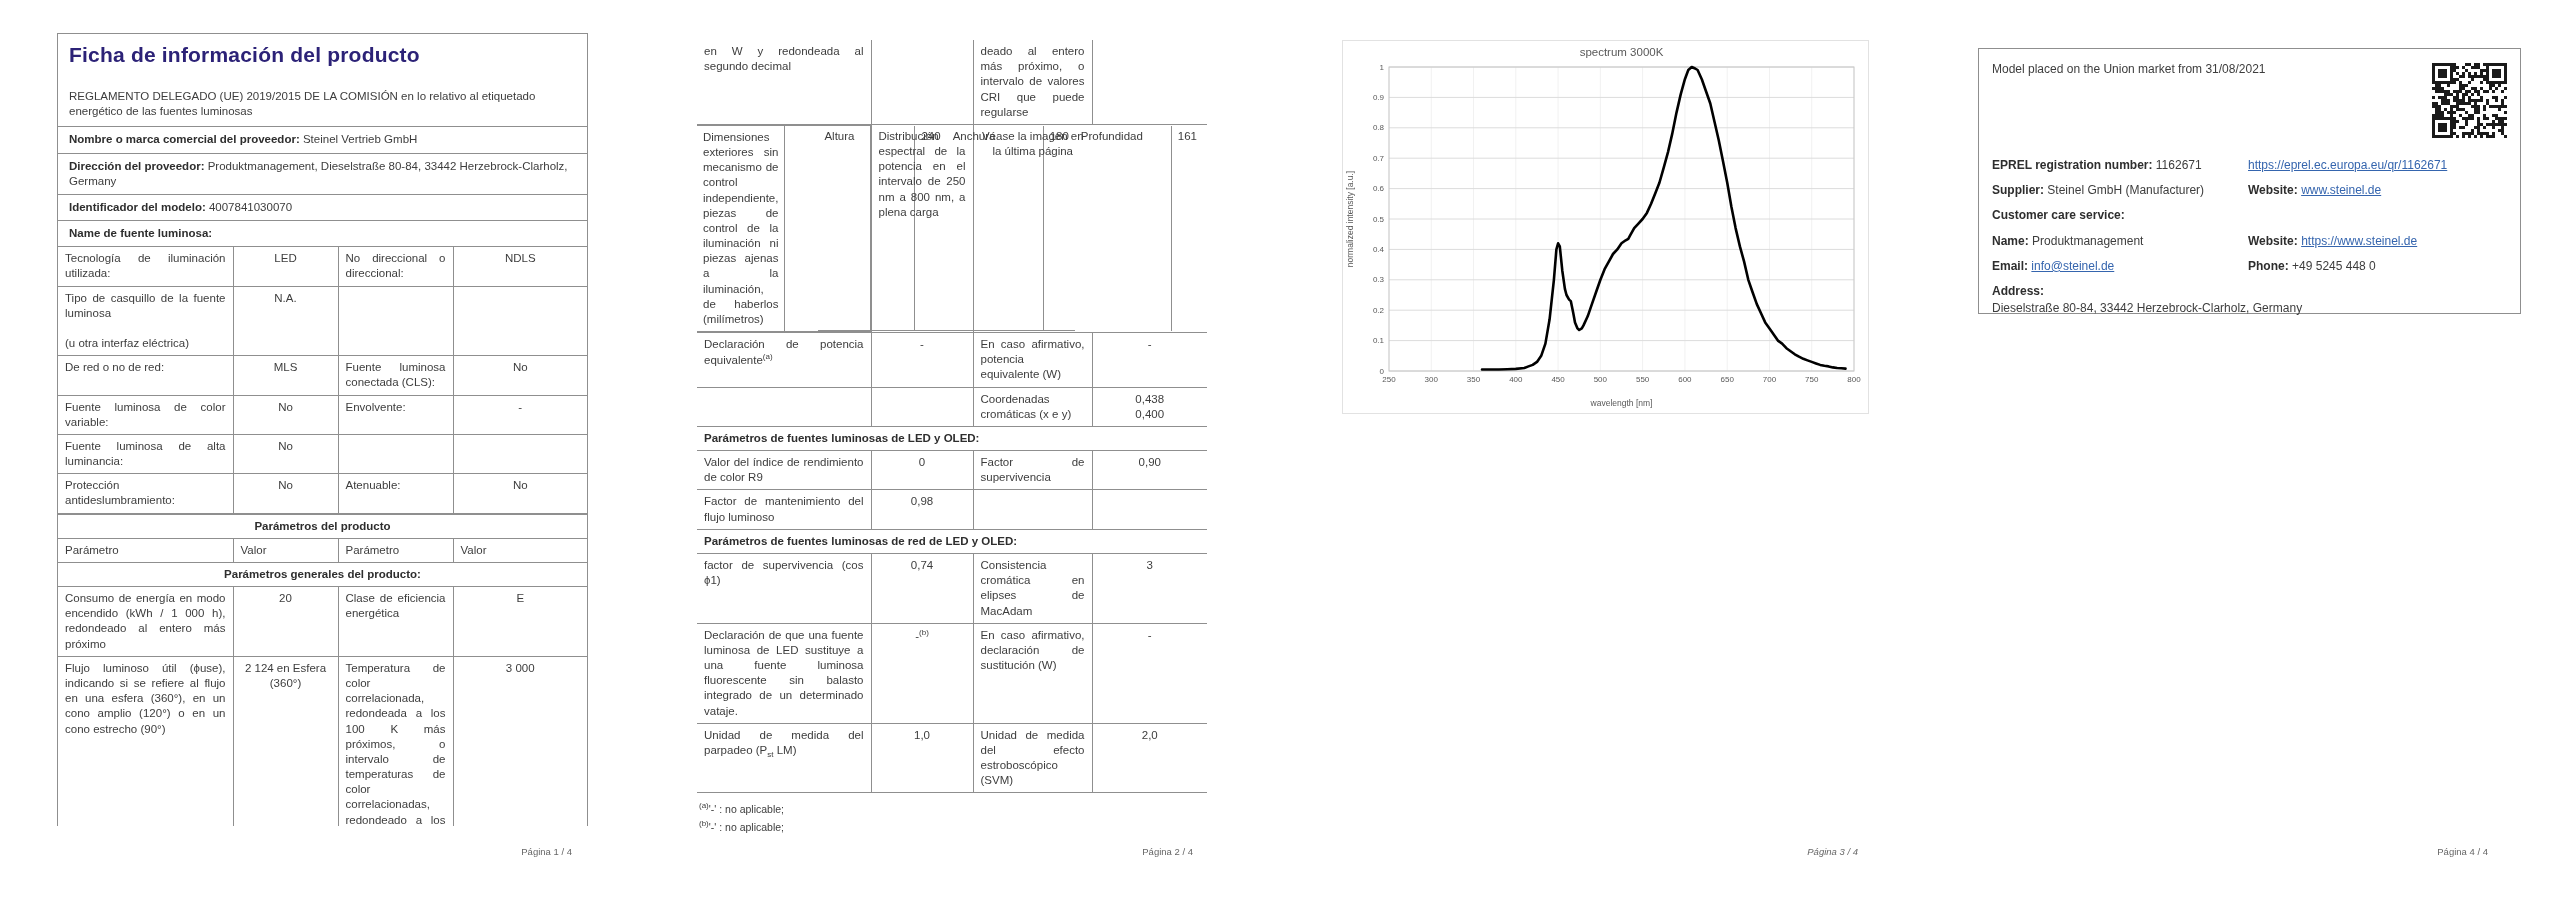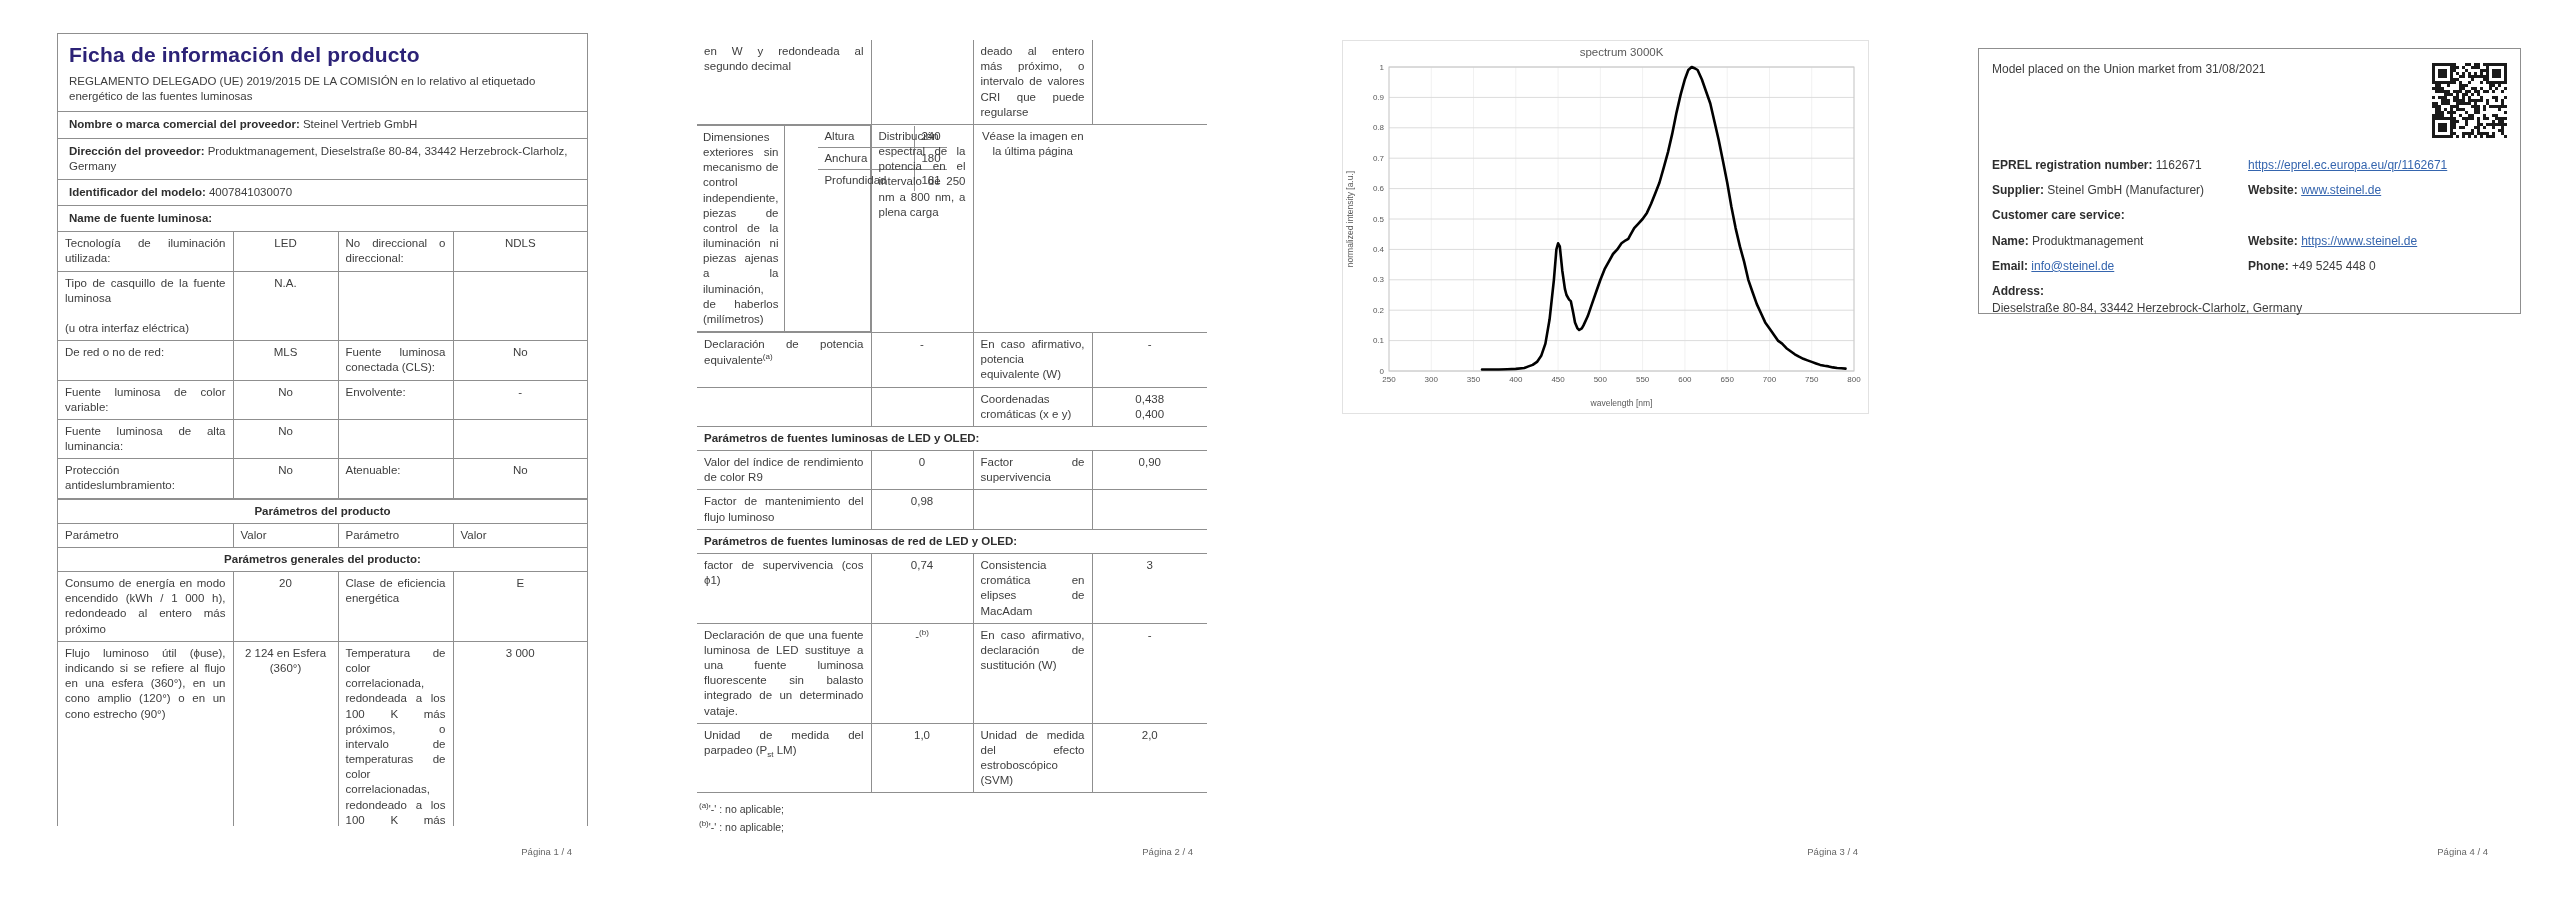--- a/index.html
+++ b/index.html
@@ -10,21 +10,21 @@
   }
   .page{position:absolute;top:0;height:905px;width:531px;}
   #page1{left:57px;} #page2{left:697px;} #page3{left:1337px;} #page4{left:1977px;}
 
   
   .fiche-box{
     position:absolute;top:33px;left:0;width:529px;height:792px;
     border:1px solid #8f8f8f;border-bottom:none;overflow:hidden;background:#fff;
   }
   .fiche-head{padding:9px 11px 7px 11px;}
-  .fiche-title{margin:0 0 7px 0;font-size:21px;font-weight:bold;color:#2c2277;letter-spacing:.2px;}
+  .fiche-title{margin:0 0 22px 0;font-size:21px;font-weight:bold;color:#2c2277;letter-spacing:.2px;}
   .fiche-sub{margin:0;font-size:11.5px;line-height:1.32;color:#3d3d3d;}
   .inforow{border-top:1px solid #8f8f8f;padding:5px 11px;font-size:11.5px;line-height:1.32;}
   .inforow b{color:#2e2e2e;}
   table.grid4{width:100%;border-collapse:collapse;table-layout:fixed;border-top:1px solid #8f8f8f;}
   table.grid4 td{
     border:1px solid #8f8f8f;vertical-align:top;
     padding:4px 7px;font-size:11.5px;line-height:1.32;word-wrap:break-word;
   }
   table.grid4 td:first-child{border-left:none;}
   table.grid4 td:last-child{border-right:none;}
@@ -34,21 +34,21 @@
   td.span-l{text-align:left;font-weight:bold;color:#2e2e2e;}
   tr.hdrrow td{text-align:left;}
   sub{font-size:8px;} sup{font-size:8px;}
 
   
   .cont-table{position:absolute;top:40px;left:0;width:510px;}
   table.grid4.noTop{border-top:none;}
   table.grid4.noTop tr:first-child td{border-top:none;}
   .dimwrap{display:flex;padding:0 !important;gap:33px;}
   .dim-label{width:84px;padding:4px 6px;border-right:1px solid #8f8f8f;text-align:justify;}
-  .dim-sub{flex:1;display:flex;flex-direction:column;}
+  .dim-sub{flex:1;display:flex;flex-direction:row;}
   .dim-subrow{display:flex;border-bottom:1px solid #8f8f8f;}
   .dim-subrow:last-child{border-bottom:none;}
   .dim-name{width:84px;padding:3px 6px;border-right:1px solid #8f8f8f;}
   .dim-val{flex:1;padding:3px 6px;text-align:center;}
   .footnotes{margin-top:7px;font-size:10.5px;color:#3d3d3d;line-height:1.5;padding-left:2px;}
 
   
   .chart-wrap{position:absolute;top:40px;left:5px;width:525px;height:372px;background:#fff;border:1px solid #e2e2e2;}
   .chart-wrap svg{display:block;}
   .tick{font-size:8px;fill:#595959;font-family:"Liberation Sans",sans-serif;}
@@ -66,21 +66,21 @@
   .p4-row{display:flex;margin-bottom:9px;}
   .p4-left{width:256px;}
   .p4-right{flex:1;}
   .p4-link{color:#3565ae;text-decoration:underline;}
   .eprel-link{display:inline-block;max-width:200px;word-break:break-all;}
   .qr{width:75px;height:75px;margin-top:2px;}
   .addr-val{margin-top:1px;}
 
   .pagefooter{position:absolute;top:846px;font-size:9.5px;color:#666;}
   #page1 .pagefooter{right:16px;} #page2 .pagefooter{right:35px;}
-  #page3 .pagefooter{right:10px;} #page4 .pagefooter{right:20px;}
+  #page3 .pagefooter{right:10px;font-style:italic;} #page4 .pagefooter{right:20px;}
 </style>
 </head>
 <body>
 
 <div class="page" id="page1">
   <div class="fiche-box">
     <div class="fiche-head">
       <h1 class="fiche-title">Ficha de información del producto</h1>
       <p class="fiche-sub">REGLAMENTO DELEGADO (UE) 2019/2015 DE LA COMISIÓN en lo relativo al etiquetado energético de las fuentes luminosas</p>
     </div>

